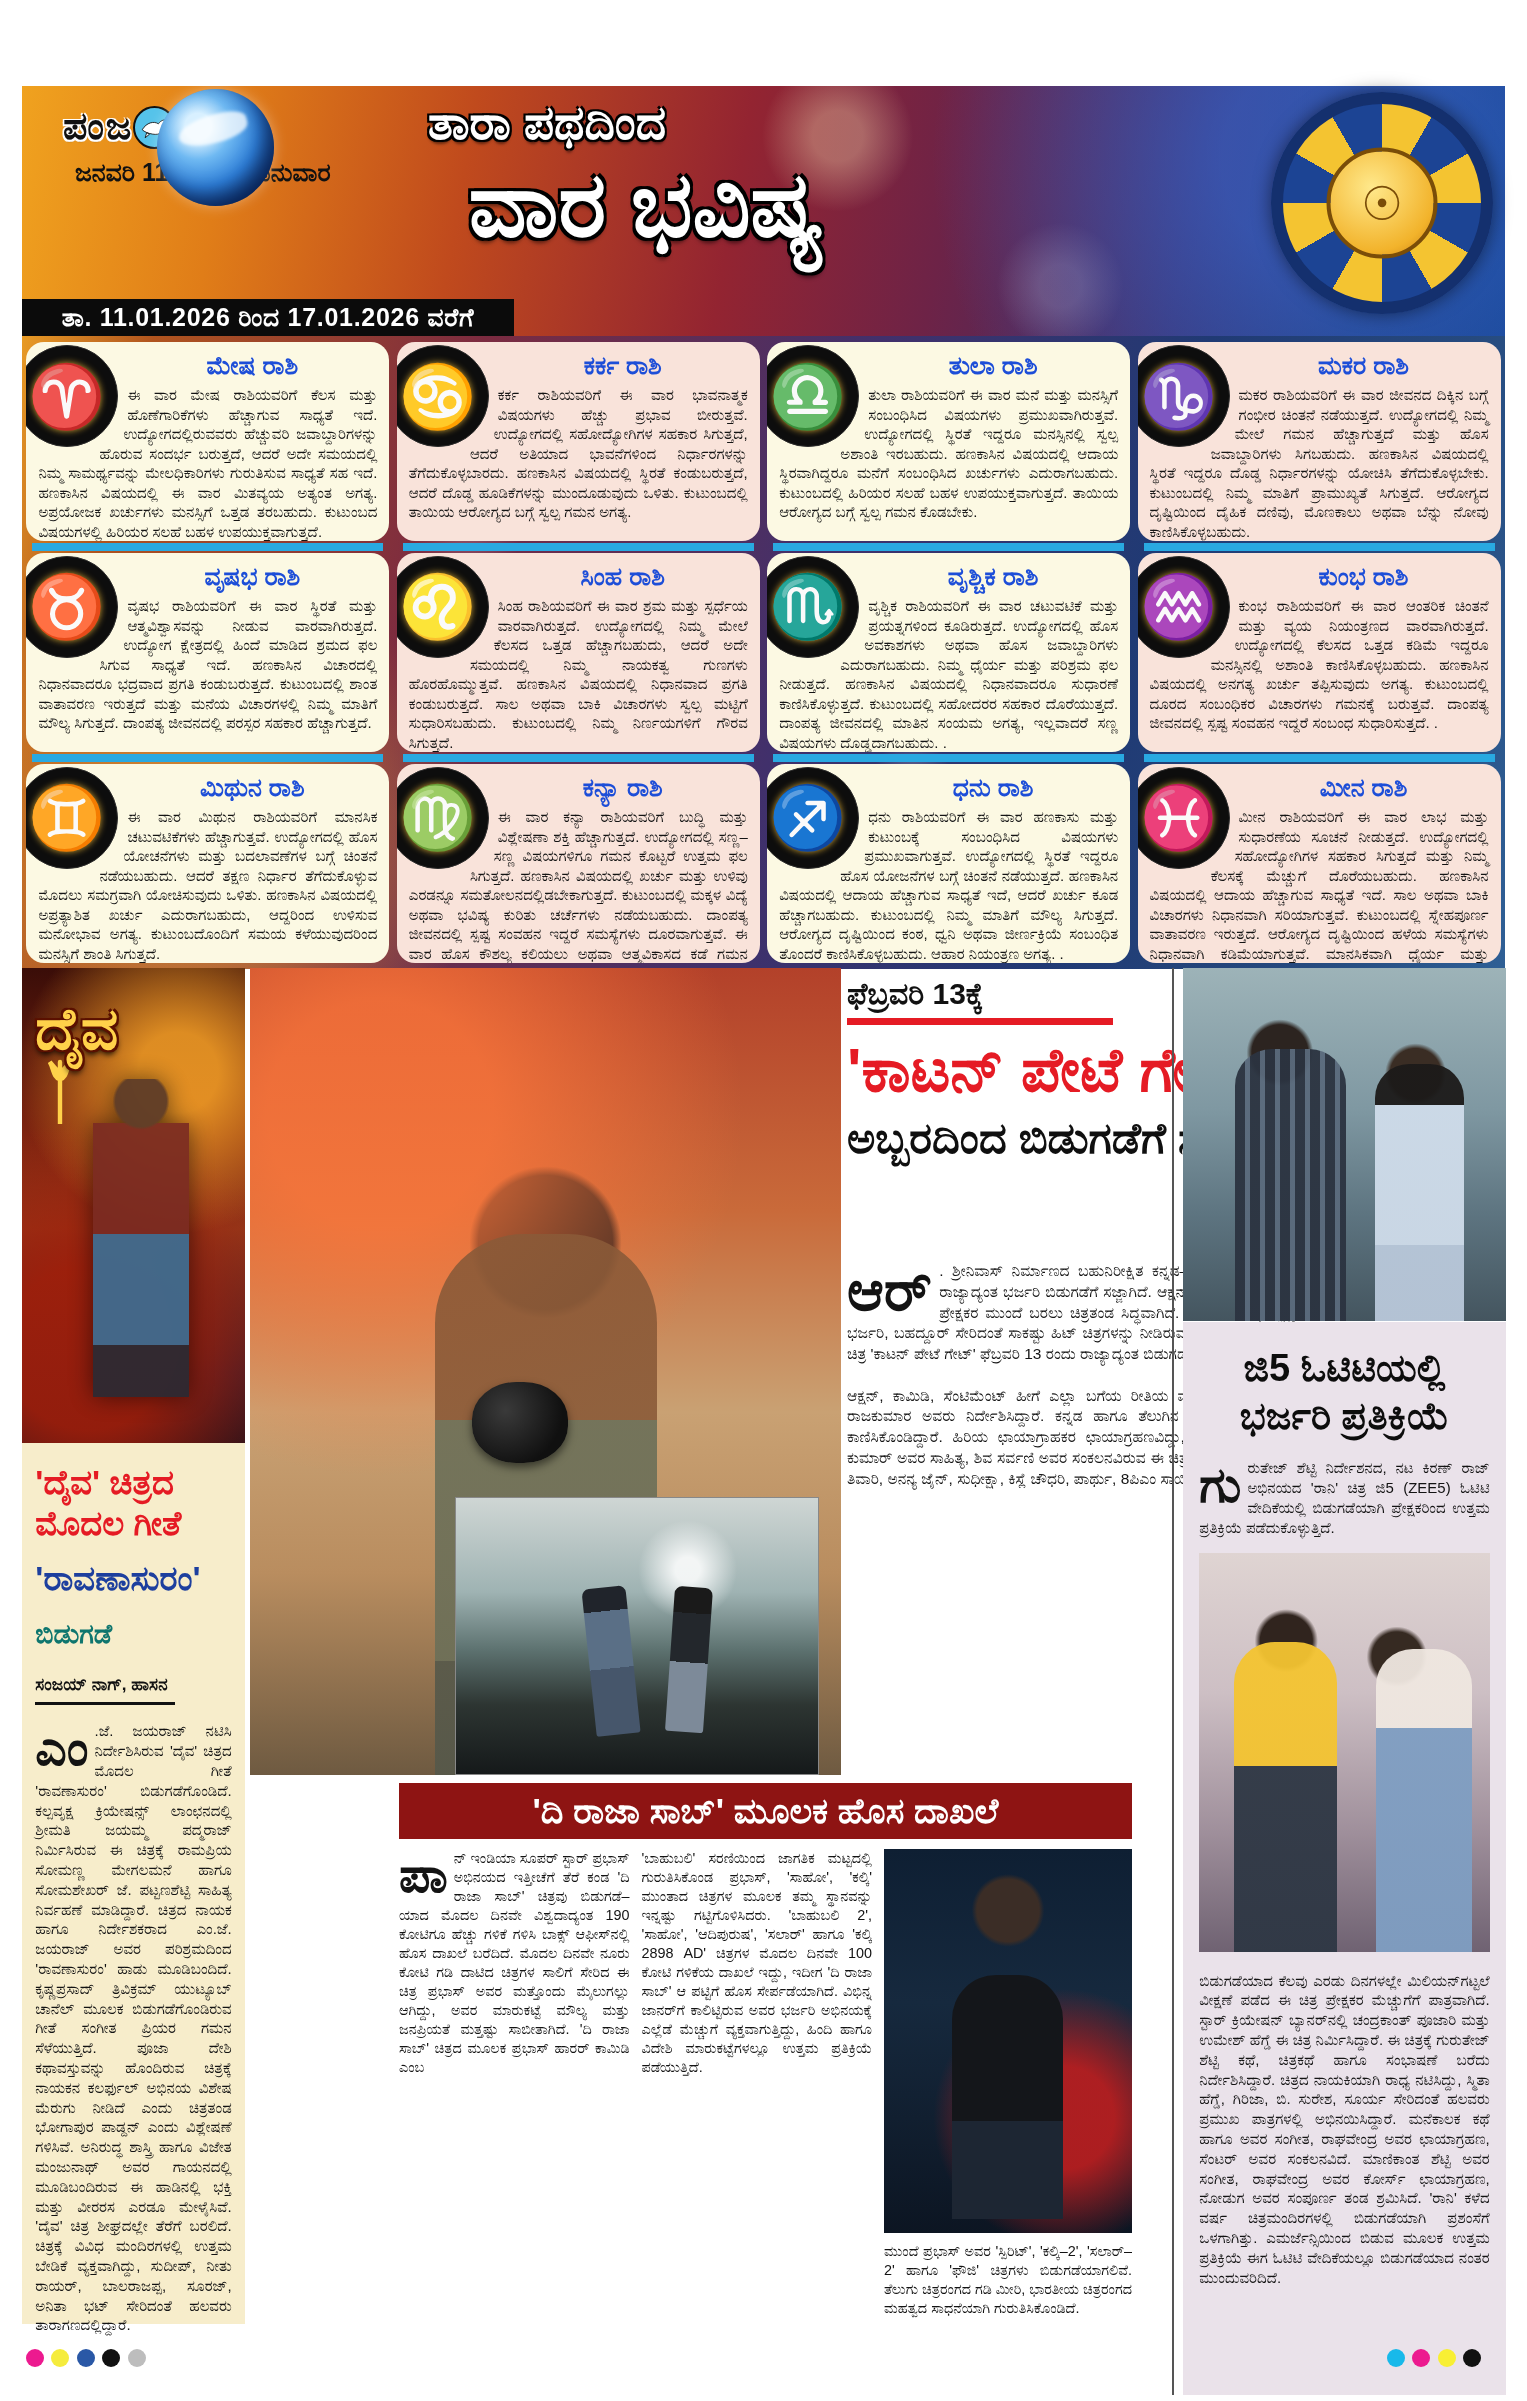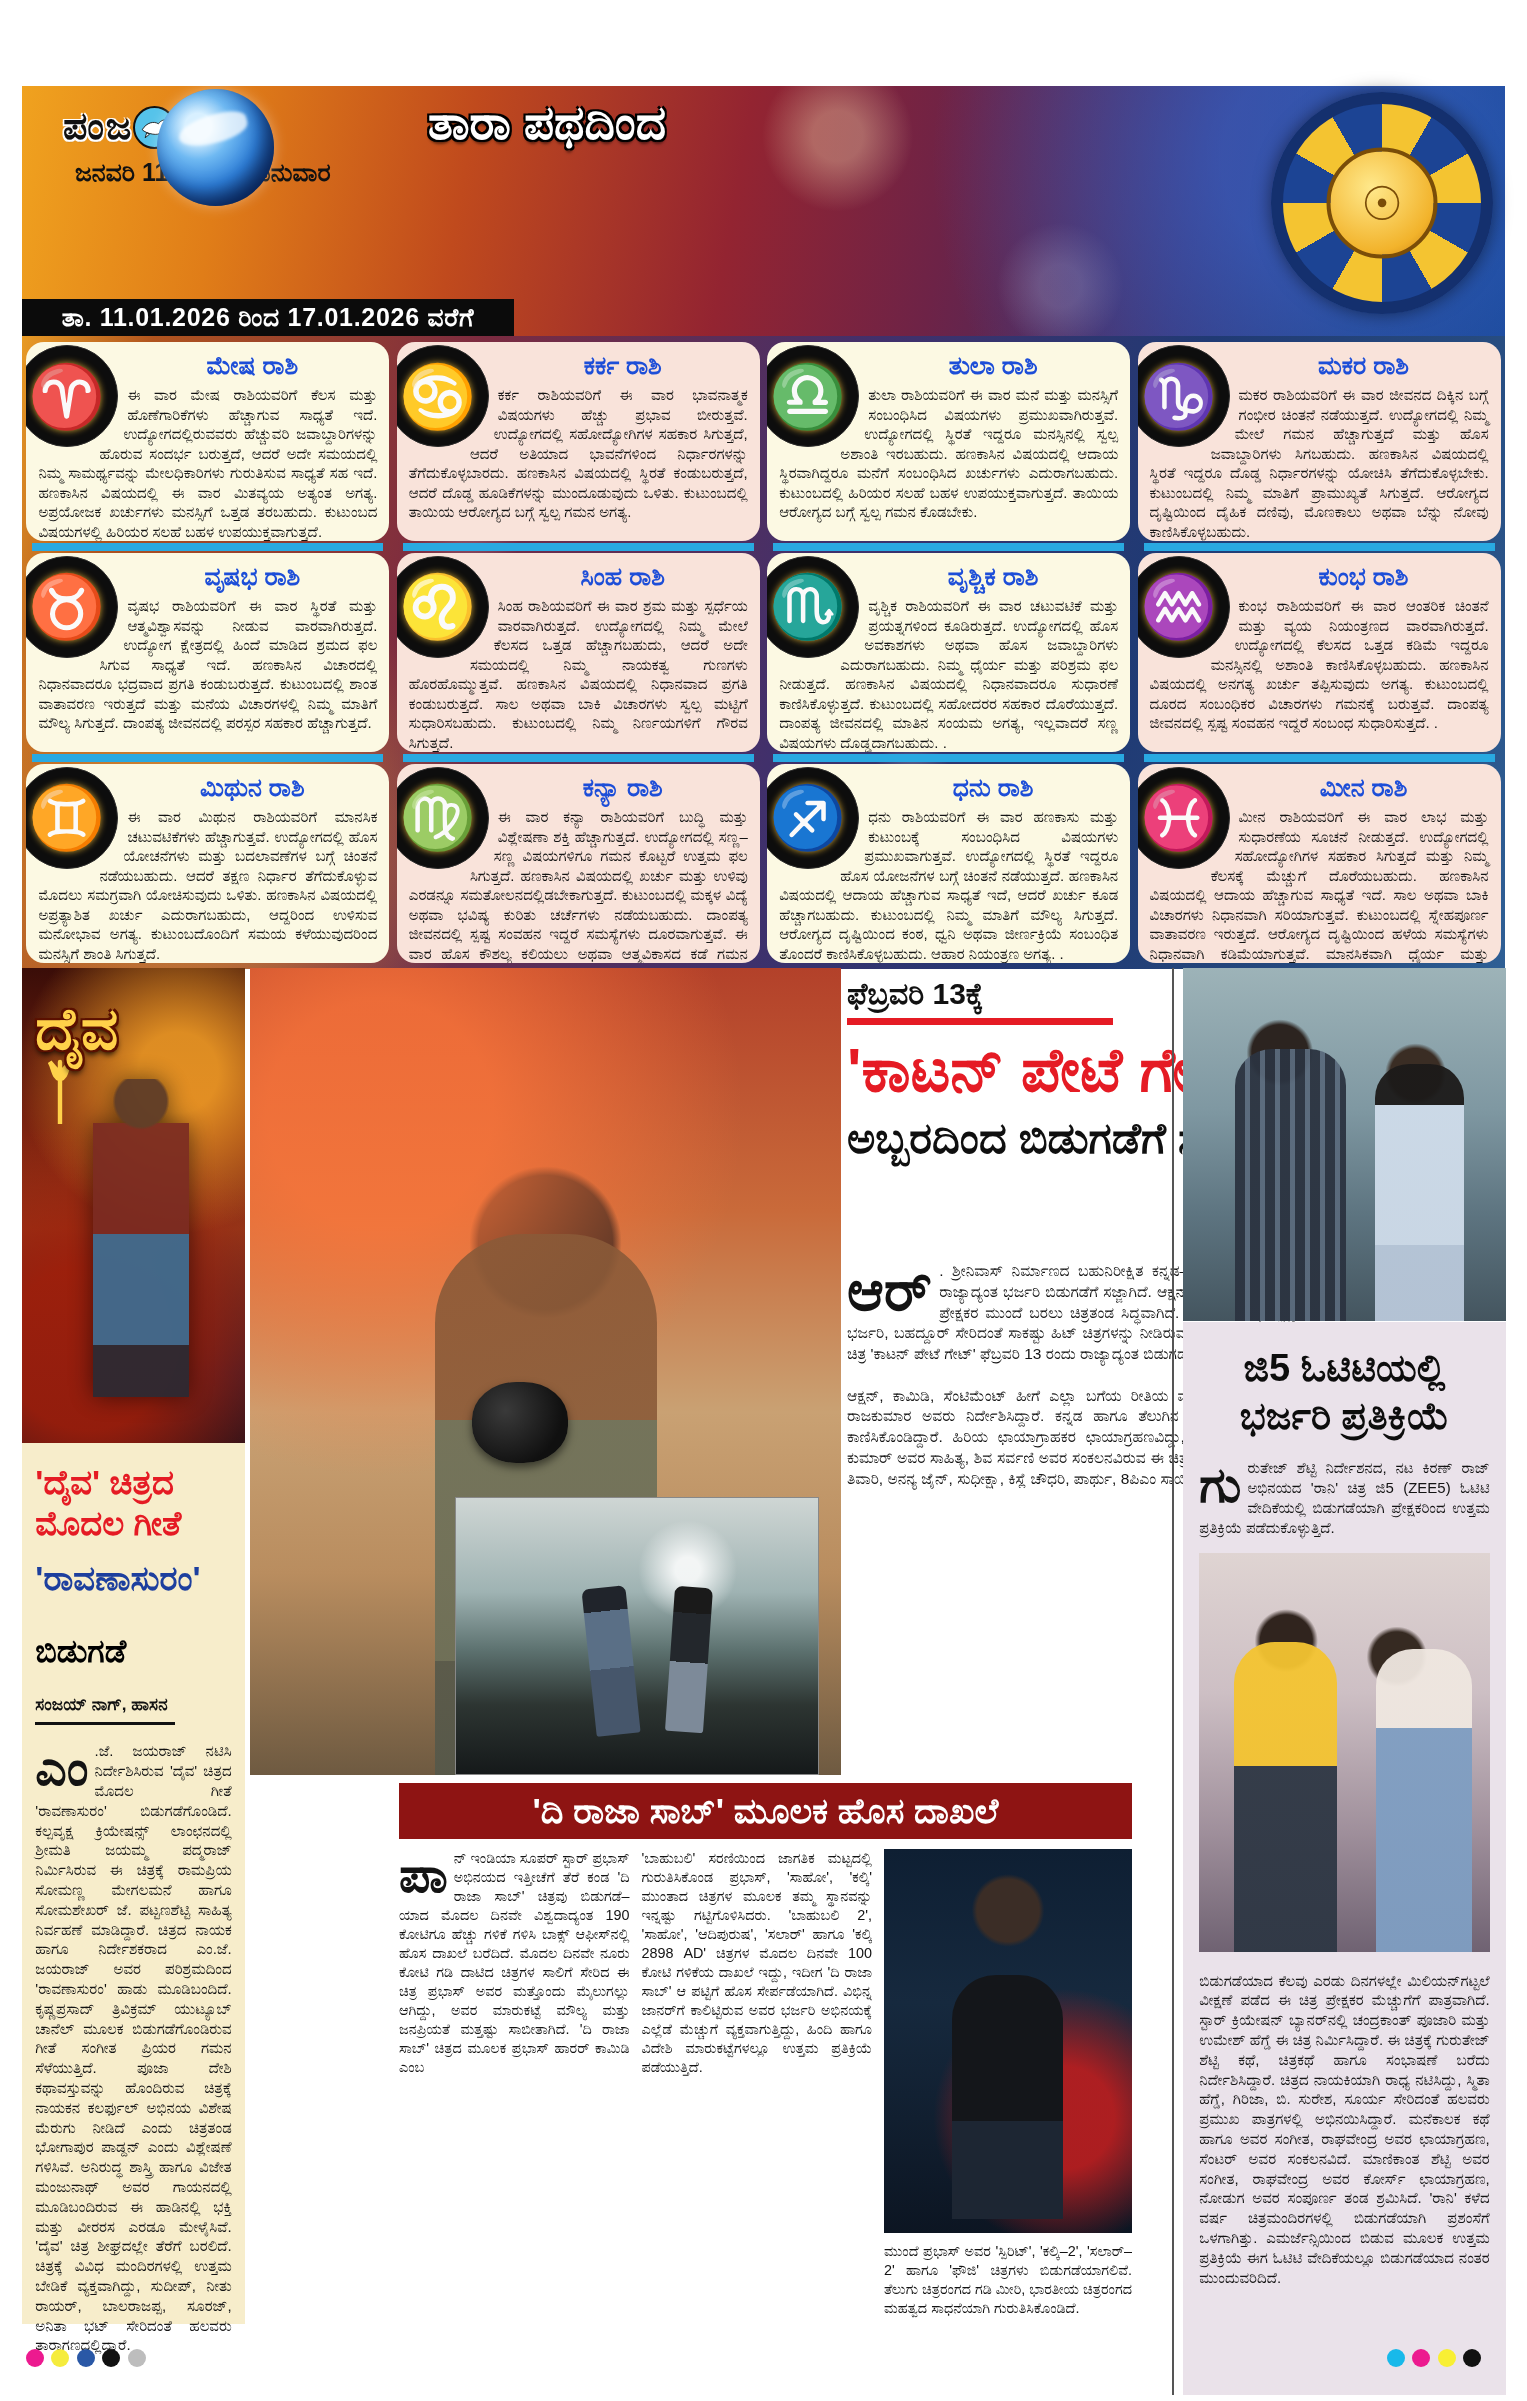--- a/index.html
+++ b/index.html
@@ -74,21 +74,21 @@
     background:
       radial-gradient(circle at 50% 7%, #5a3a28 0 8.5%, transparent 9.5%),
       linear-gradient(180deg, transparent 44px, #7a2b22 44px 155px, #3d6e93 155px 266px, #2a2a33 266px);
     filter:drop-shadow(0 0 12px rgba(0,0,0,.6)); border-radius:10.3px 10.3px 0 0; opacity:.92;}
   .trident { position:absolute; left:16.3px; top:89px; }
 
   .daiva-article { position:absolute; left:22px; top:1443px; width:223px; height:881px;
     background:#f7edcb; padding:19px 13.3px 12px 13.3px; }
   .dv-red { font-size:34px; font-weight:bold; color:#e51b24; line-height:1.22; }
   .dv-blue { font-size:34px; font-weight:bold; color:#1d3f9e; line-height:1.22; margin-top:13.3px;}
-  .dv-blue2 { font-size:32px; font-weight:bold; color:#000000; margin-top:33px;}
+  .dv-blue2 { font-size:27px; font-weight:bold; color:#0f766e; margin-top:19px;}
   .byline { font-size:17px; font-weight:bold; color:#111; margin-top:25px; }
   .byline-rule { width:140px; height:3px; background:#111; margin:7.4px 0 16.3px 0; }
   .dv-body { font-size:15px; line-height:1.32; text-align:justify; color:#131313; }
   .dropcap { float:left; font-size:49px; line-height:.9; font-weight:bold; padding:4.4px 6px 0 0; }
 
   .cotton-photo { position:absolute; left:250px; top:968px; width:591px; height:807px;
     background:
       radial-gradient(circle at 22% 18%, rgba(255,120,60,.75) 0 14%, transparent 45%),
       radial-gradient(circle at 50% 34%, #2e2420 0 11%, transparent 12.5%),
       linear-gradient(180deg,#b3412a 0%,#c96a3a 30%,#c9a173 55%,#b98d5f 75%,#6e5a41 100%); overflow:hidden;}
@@ -174,20 +174,21 @@
       <span class="bird-badge">
         <svg width="30" height="25" viewBox="0 0 40 34">
             <path d="M4 20 C10 10 20 8 26 12 C30 6 36 6 38 8 C34 10 33 13 33 15 C36 22 28 28 18 26 C12 25 7 23 4 20 Z M10 24 L8 31 L14 26 Z" fill="#ffffff" stroke="#111" stroke-width="1.2"></path>
           </svg>
       </span>
       <span class="mast-txt">ವಾಣಿ</span>
     </div>
     <div class="dateline">ಜನವರಿ 11, 2026 ಭಾನುವಾರ</div>
     <div class="earth"></div>
     <div class="kicker">ತಾರಾ ಪಥದಿಂದ</div>
+    <div class="main-title">ವಾರ ಭವಿಷ್ಯ</div>
     <div class="wheel">
         <div class="sun">☉</div>
       </div>
     <div class="date-band">ತಾ. 11.01.2026 ರಿಂದ 17.01.2026 ವರೆಗೆ</div>
   </div>
 
   <div class="rashi-section">
     <div class="rashi-grid">
 
       <div class="rashi-col">

